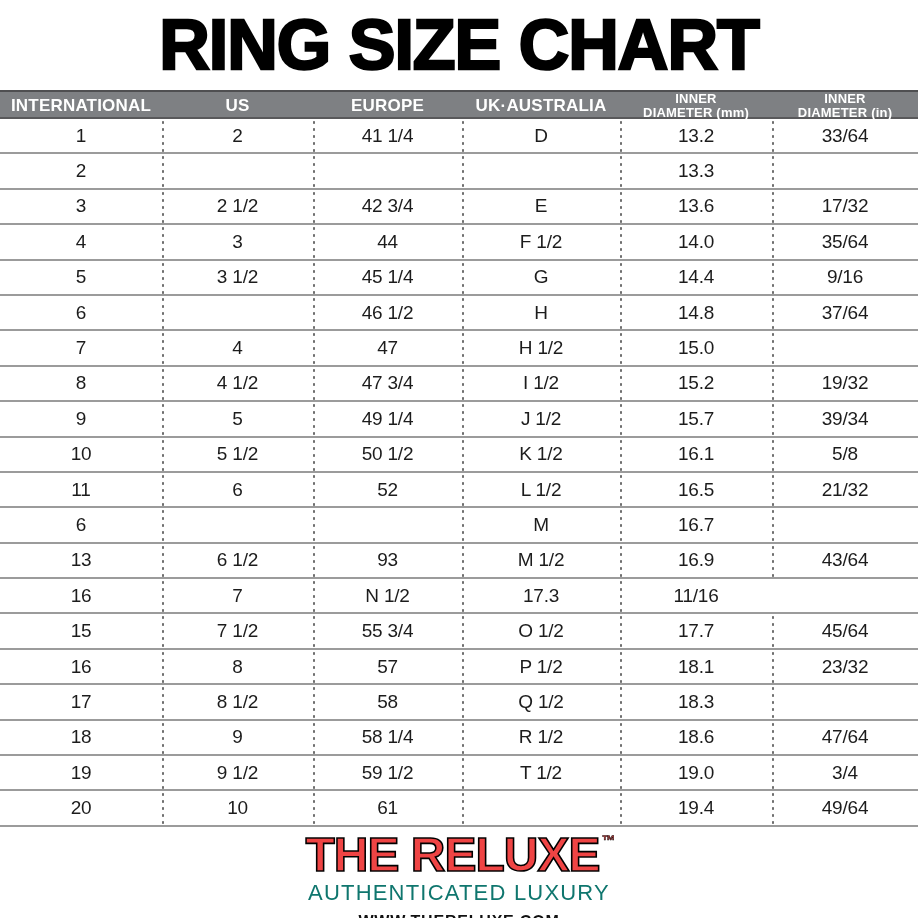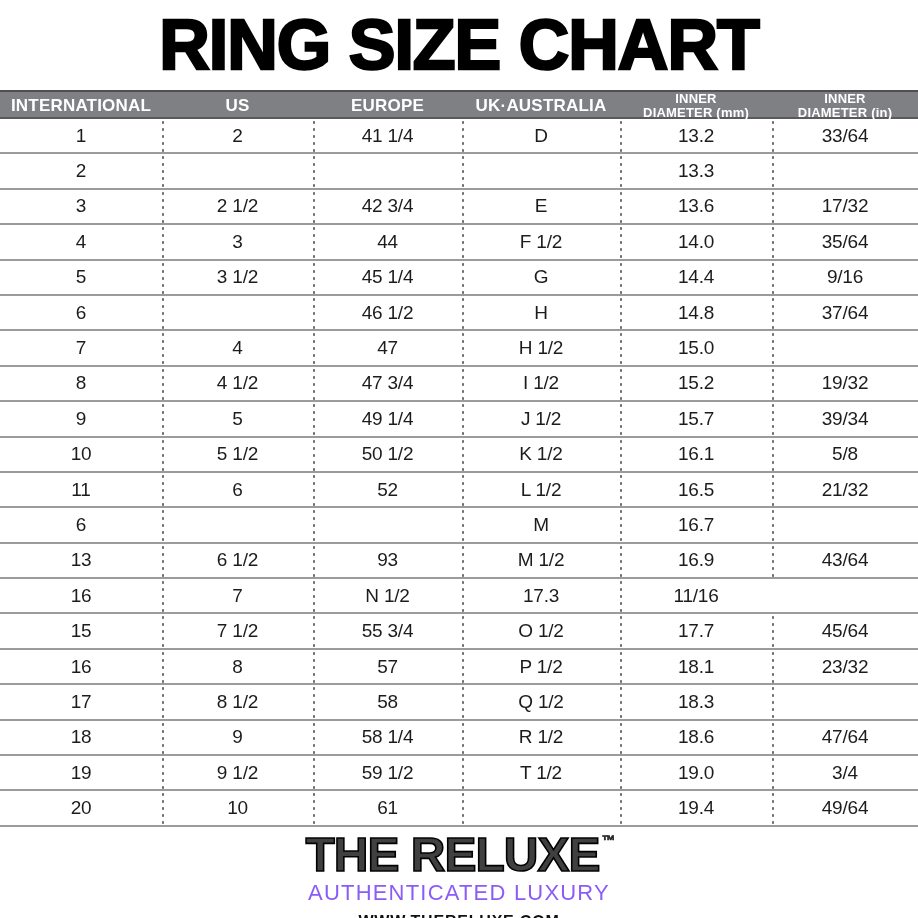--- a/index.html
+++ b/index.html
@@ -94,38 +94,38 @@
     display: flex;
     flex-direction: column;
     align-items: center;
     justify-content: flex-start;
     padding-top: 4px;
   }
   .brand-line {
     font-size: 48px;
     line-height: 1;
     font-weight: bold;
-    color: #404040;
+    color: #ef4444;
     -webkit-text-stroke: 1.6px #000000;
     letter-spacing: -1px;
     white-space: nowrap;
   }
   .brand-line sup.tm {
     font-size: 14px;
     -webkit-text-stroke: 0.5px #000000;
     vertical-align: top;
     line-height: 1;
     position: relative;
     top: 2px;
     left: 2px;
   }
   .tagline {
     font-size: 22px;
     letter-spacing: 1.2px;
-    color: #8b5cf6;
+    color: #0f766e;
     margin-top: 1px;
     white-space: nowrap;
   }
   .website {
     font-size: 16px;
     font-weight: bold;
     letter-spacing: 0.8px;
     color: #111111;
     margin-top: 7px;
     white-space: nowrap;

